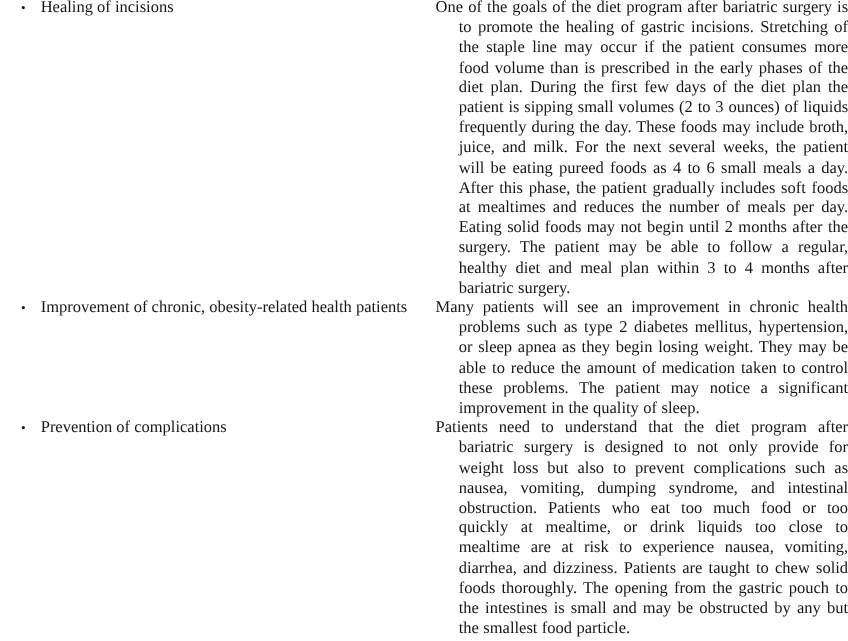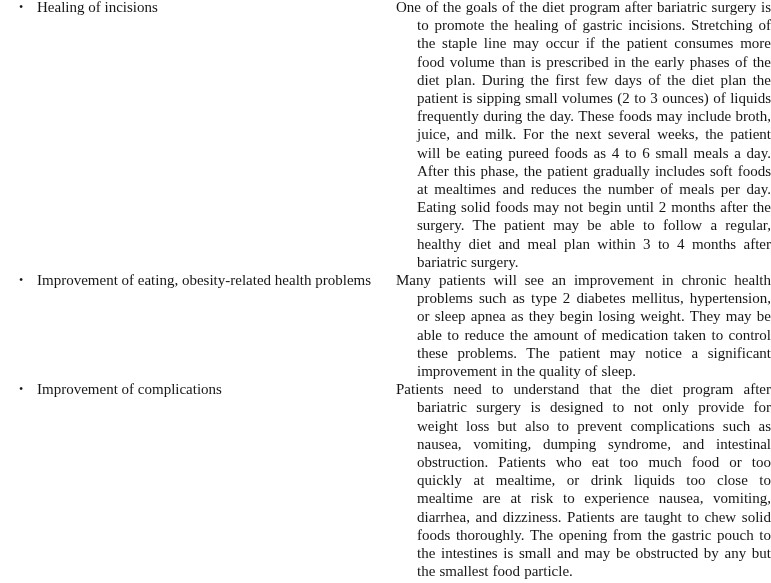--- a/index.html
+++ b/index.html
@@ -68,30 +68,30 @@
       <span class="bullet-label">Healing of incisions</span>
     </div>
     <div class="right-cell">
       <p class="para">One of the goals of the diet program after bariatric surgery is to promote the healing of gastric incisions. Stretching of the staple line may occur if the patient consumes more food volume than is prescribed in the early phases of the diet plan. During the first few days of the diet plan the patient is sipping small volumes (2 to 3 ounces) of liquids frequently during the day. These foods may include broth, juice, and milk. For the next several weeks, the patient will be eating pureed foods as 4 to 6 small meals a day. After this phase, the patient gradually includes soft foods at mealtimes and reduces the number of meals per day. Eating solid foods may not begin until 2 months after the surgery. The patient may be able to follow a regular, healthy diet and meal plan within 3 to 4 months after bariatric surgery.</p>
     </div>
   </div>
 
   <div class="pair-row">
     <div class="left-cell">
       <span class="bullet-marker">•</span>
-      <span class="bullet-label">Improvement of eating, obesity-related health problems</span>
+      <span class="bullet-label">Improvement of chronic, obesity-related health patients</span>
     </div>
     <div class="right-cell">
       <p class="para">Many patients will see an improvement in chronic health problems such as type 2 diabetes mellitus, hypertension, or sleep apnea as they begin losing weight. They may be able to reduce the amount of medication taken to control these problems. The patient may notice a significant improvement in the quality of sleep.</p>
     </div>
   </div>
 
   <div class="pair-row">
     <div class="left-cell">
       <span class="bullet-marker">•</span>
-      <span class="bullet-label">Improvement of complications</span>
+      <span class="bullet-label">Prevention of complications</span>
     </div>
     <div class="right-cell">
       <p class="para">Patients need to understand that the diet program after bariatric surgery is designed to not only provide for weight loss but also to prevent complications such as nausea, vomiting, dumping syndrome, and intestinal obstruction. Patients who eat too much food or too quickly at mealtime, or drink liquids too close to mealtime are at risk to experience nausea, vomiting, diarrhea, and dizziness. Patients are taught to chew solid foods thoroughly. The opening from the gastric pouch to the intestines is small and may be obstructed by any but the smallest food particle.</p>
     </div>
   </div>
 
 </div>
 
 </body></html>

